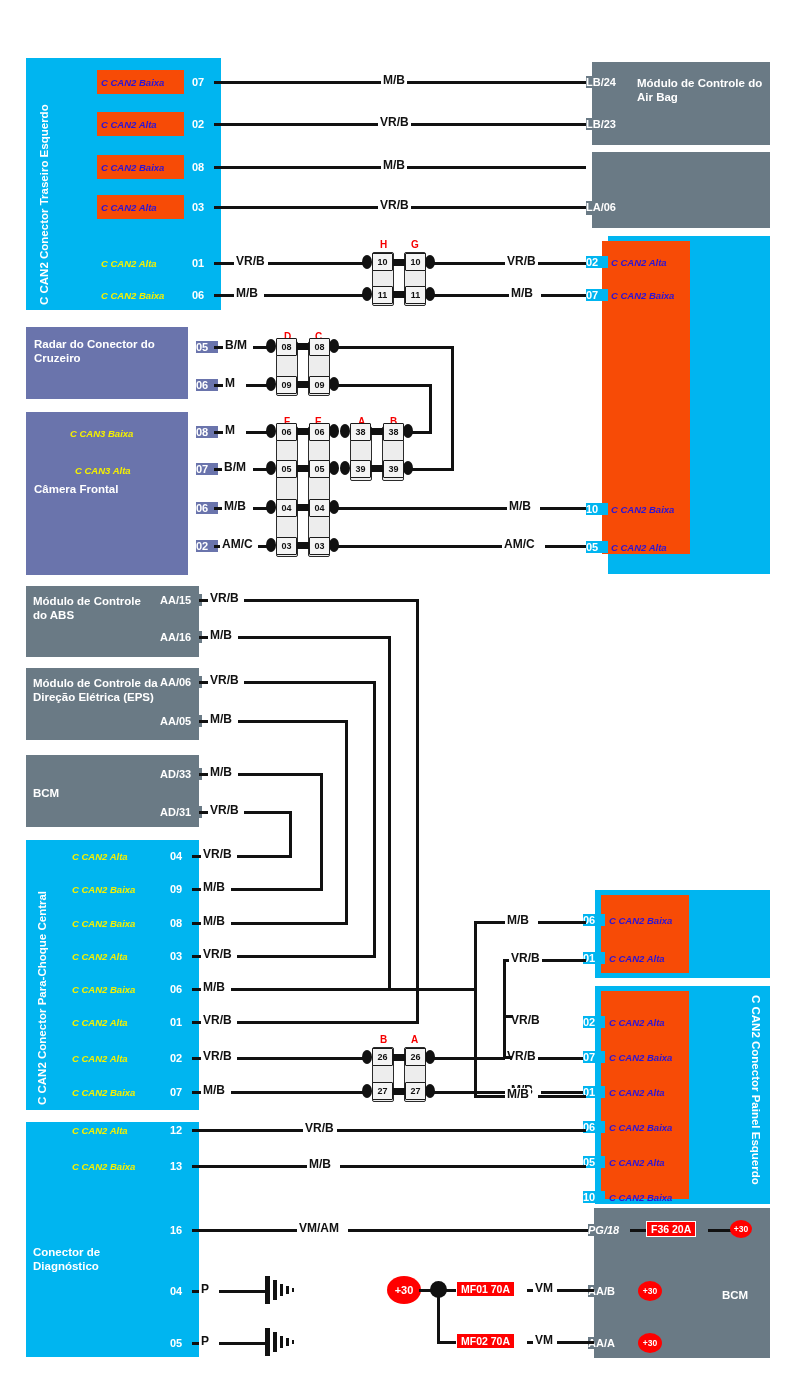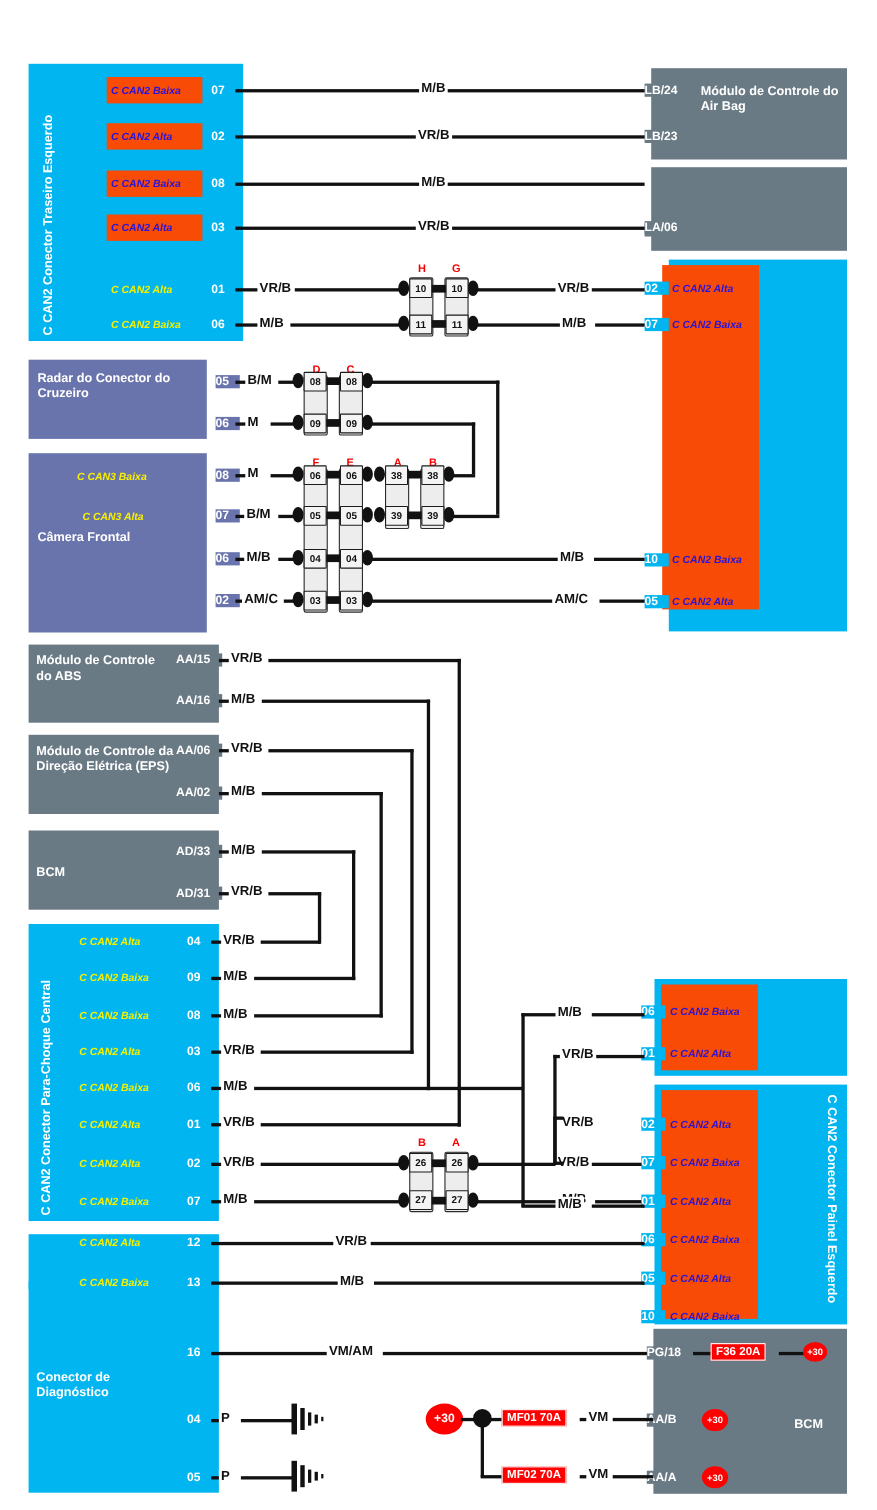--- a/index.html
+++ b/index.html
@@ -275,21 +275,21 @@
   <div class="wh" style="left:199px;top:599px;width:12px;"></div>
   <div class="wlbl" style="left:208px;top:592px;">VR/B</div>
   <div class="wh" style="left:244px;top:599px;width:175px;"></div>
   <div class="wh" style="left:199px;top:636px;width:12px;"></div>
   <div class="wlbl" style="left:208px;top:629px;">M/B</div>
   <div class="wh" style="left:238px;top:636px;width:153px;"></div>
 
   <div class="blk blk-gray" style="left:26px;top:668px;width:173px;height:72px;"></div>
   <div class="blk-title" style="left:33px;top:676px;width:130px;">Módulo de Controle da Direção Elétrica (EPS)</div>
   <div class="pin pin-gray" style="left:160px;top:676px;width:42px;">AA/06</div>
-  <div class="pin pin-gray" style="left:160px;top:715px;width:42px;">AA/02</div>
+  <div class="pin pin-gray" style="left:160px;top:715px;width:42px;">AA/05</div>
   <div class="wh" style="left:199px;top:681px;width:12px;"></div>
   <div class="wlbl" style="left:208px;top:674px;">VR/B</div>
   <div class="wh" style="left:244px;top:681px;width:132px;"></div>
   <div class="wh" style="left:199px;top:720px;width:12px;"></div>
   <div class="wlbl" style="left:208px;top:713px;">M/B</div>
   <div class="wh" style="left:238px;top:720px;width:110px;"></div>
 
   <div class="blk blk-gray" style="left:26px;top:755px;width:173px;height:72px;"></div>
   <div class="blk-title" style="left:33px;top:786px;">BCM</div>
   <div class="pin pin-gray" style="left:160px;top:768px;width:42px;">AD/33</div>
@@ -474,21 +474,21 @@
     <rect x="3" y="3" width="5" height="28" fill="#111"></rect>
     <rect x="11" y="7" width="4" height="20" fill="#111"></rect>
     <rect x="18" y="11" width="3" height="12" fill="#111"></rect>
     <rect x="24" y="13" width="3" height="8" fill="#111"></rect>
     <rect x="30" y="15" width="2" height="4" fill="#111"></rect>
   </svg>
 
   <div class="blk blk-gray" style="left:594px;top:1208px;width:176px;height:150px;"></div>
   <div class="blk-title" style="left:722px;top:1288px;">BCM</div>
 
-  <div class="pin pin-gray" style="left:588px;top:1224px;width:42px;">PG/18</div>
+  <div class="pin pin-gray" style="left:588px;top:1224px;width:42px;font-style:italic;">PG/18</div>
   <div class="wh" style="left:630px;top:1229px;width:18px;"></div>
   <div class="fuse" style="left:646px;top:1221px;">F36 20A</div>
   <div class="wh" style="left:708px;top:1229px;width:24px;"></div>
   <div class="plus30" style="left:730px;top:1220px;width:22px;height:18px;">+30</div>
 
   <div class="pin pin-gray" style="left:588px;top:1285px;width:42px;">AA/B</div>
   <div class="plus30" style="left:638px;top:1281px;width:24px;height:20px;">+30</div>
   <div class="pin pin-gray" style="left:588px;top:1337px;width:42px;">AA/A</div>
   <div class="plus30" style="left:638px;top:1333px;width:24px;height:20px;">+30</div>
 

